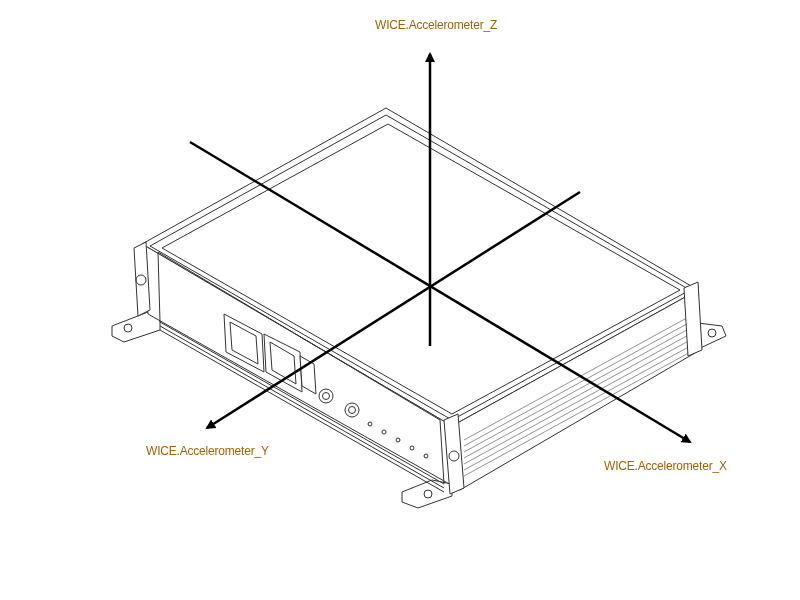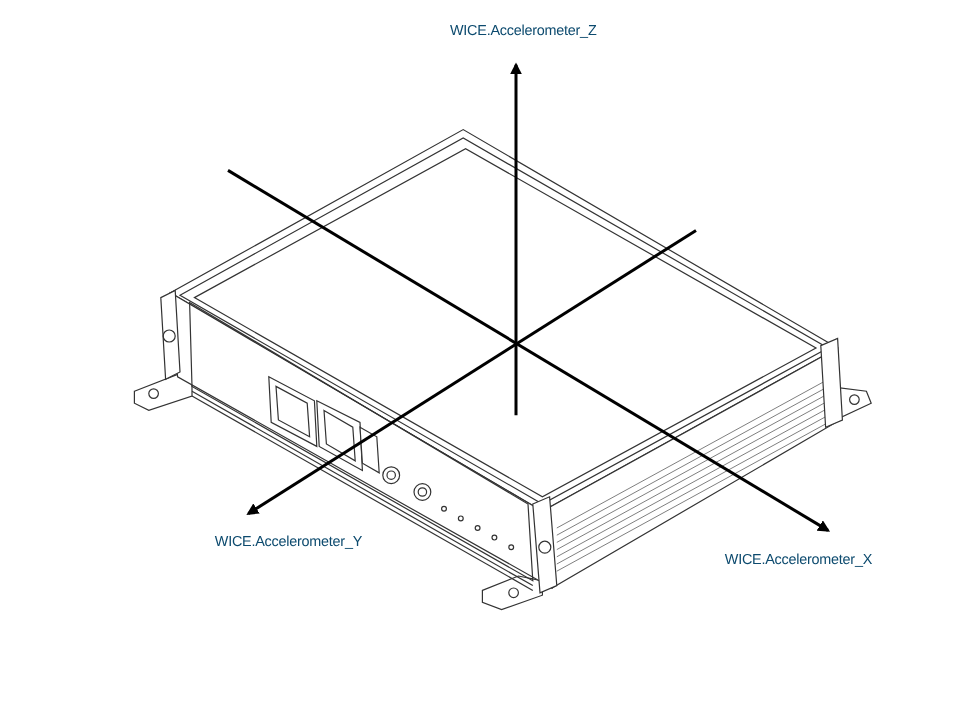--- a/index.html
+++ b/index.html
@@ -1,18 +1,18 @@
 <!DOCTYPE html>
 <html><head>
 <meta charset="utf-8">
 <style>
   html, body { margin:0; padding:0; background:#ffffff; }
   body { width:800px; height:600px; position:relative; overflow:hidden; font-family:"Liberation Sans", sans-serif; }
   svg.main { position:absolute; left:0; top:0; }
-  .lbl { position:absolute; font-size:12px; color:#0c4a6e; white-space:nowrap; letter-spacing:-0.2px; }
+  .lbl { position:absolute; font-size:12px; color:#a16207; white-space:nowrap; letter-spacing:-0.2px; }
 </style>
 </head>
 <body>
 
 <svg class="main" width="800" height="600" viewBox="0 0 800 600">
   <defs>
     <marker id="ah" markerWidth="10" markerHeight="10" refX="8" refY="5" orient="auto" markerUnits="userSpaceOnUse">
       <path d="M0,0 L10,5 L0,10 z" fill="#000"></path>
     </marker>
   </defs>
@@ -74,14 +74,14 @@
   </g>
 
   <g stroke="#000" stroke-width="2.5" fill="none">
     <line x1="430" y1="346" x2="430" y2="54" marker-end="url(#ah)"></line>
     <line x1="190" y1="142" x2="690" y2="442" marker-end="url(#ah)"></line>
     <line x1="580" y1="192" x2="207" y2="428" marker-end="url(#ah)"></line>
   </g>
 </svg>
 
 <div class="lbl" style="left:375px; top:18px;">WICE.Accelerometer_Z</div>
-<div class="lbl" style="left:146px; top:444px;margin-left:33px;">WICE.Accelerometer_Y</div>
+<div class="lbl" style="left:146px; top:444px;">WICE.Accelerometer_Y</div>
 <div class="lbl" style="left:604px; top:459px;">WICE.Accelerometer_X</div>
 
 </body></html>

